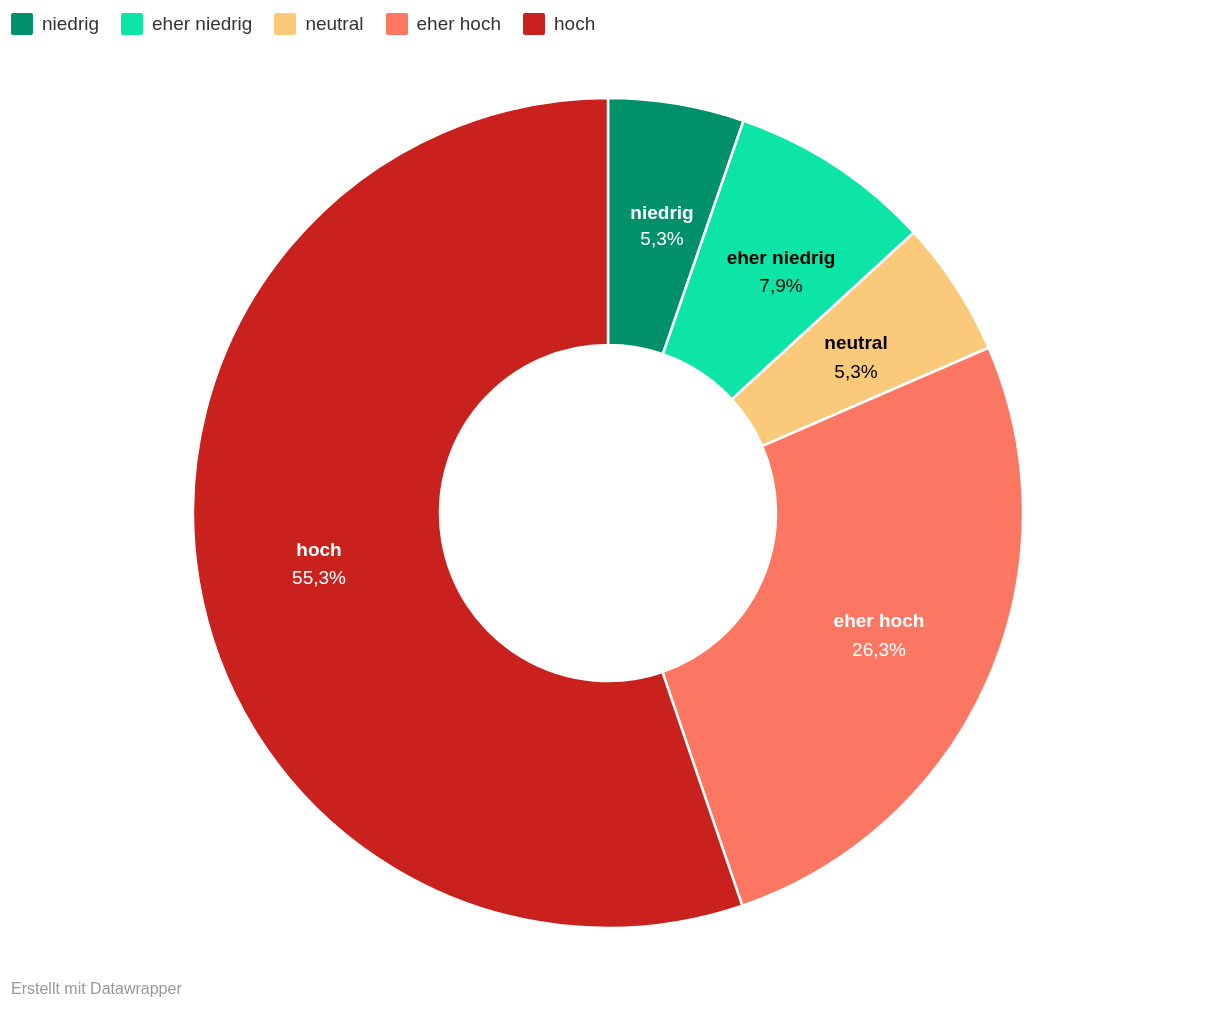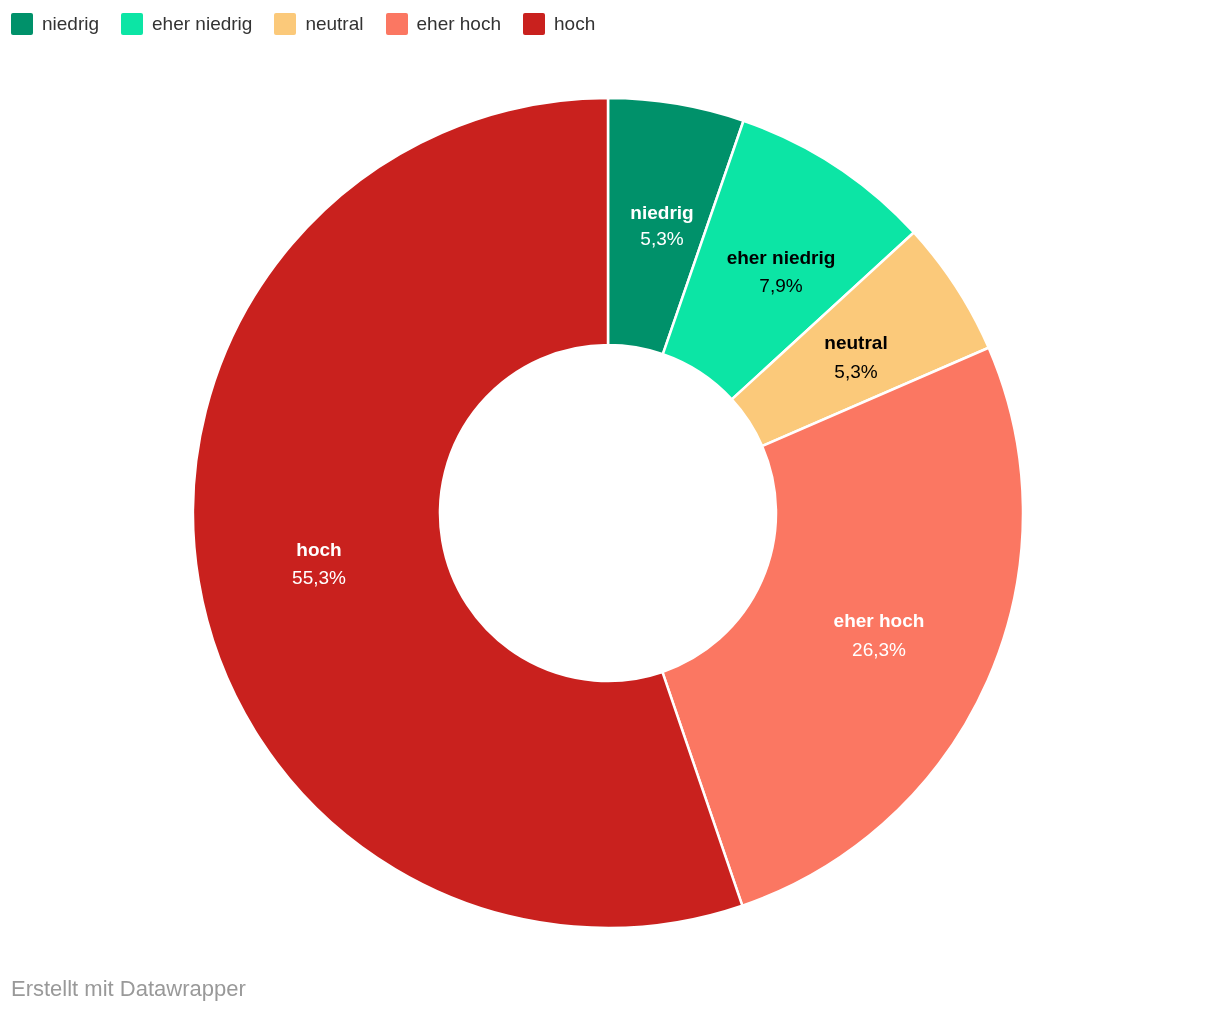--- a/index.html
+++ b/index.html
@@ -74,21 +74,21 @@
     font-weight: normal;
     text-anchor: middle;
     dominant-baseline: middle;
   }
 
   
   #footer {
     position: absolute;
     left: 11px;
     top: 979px;
-    font-size: 22px;
+    font-size: 16px;
     color: #999999;
     line-height: 20px;
     white-space: nowrap;
   }
 </style>
 </head>
 <body>
 
 <div id="legend">
     <div class="legend-item">

